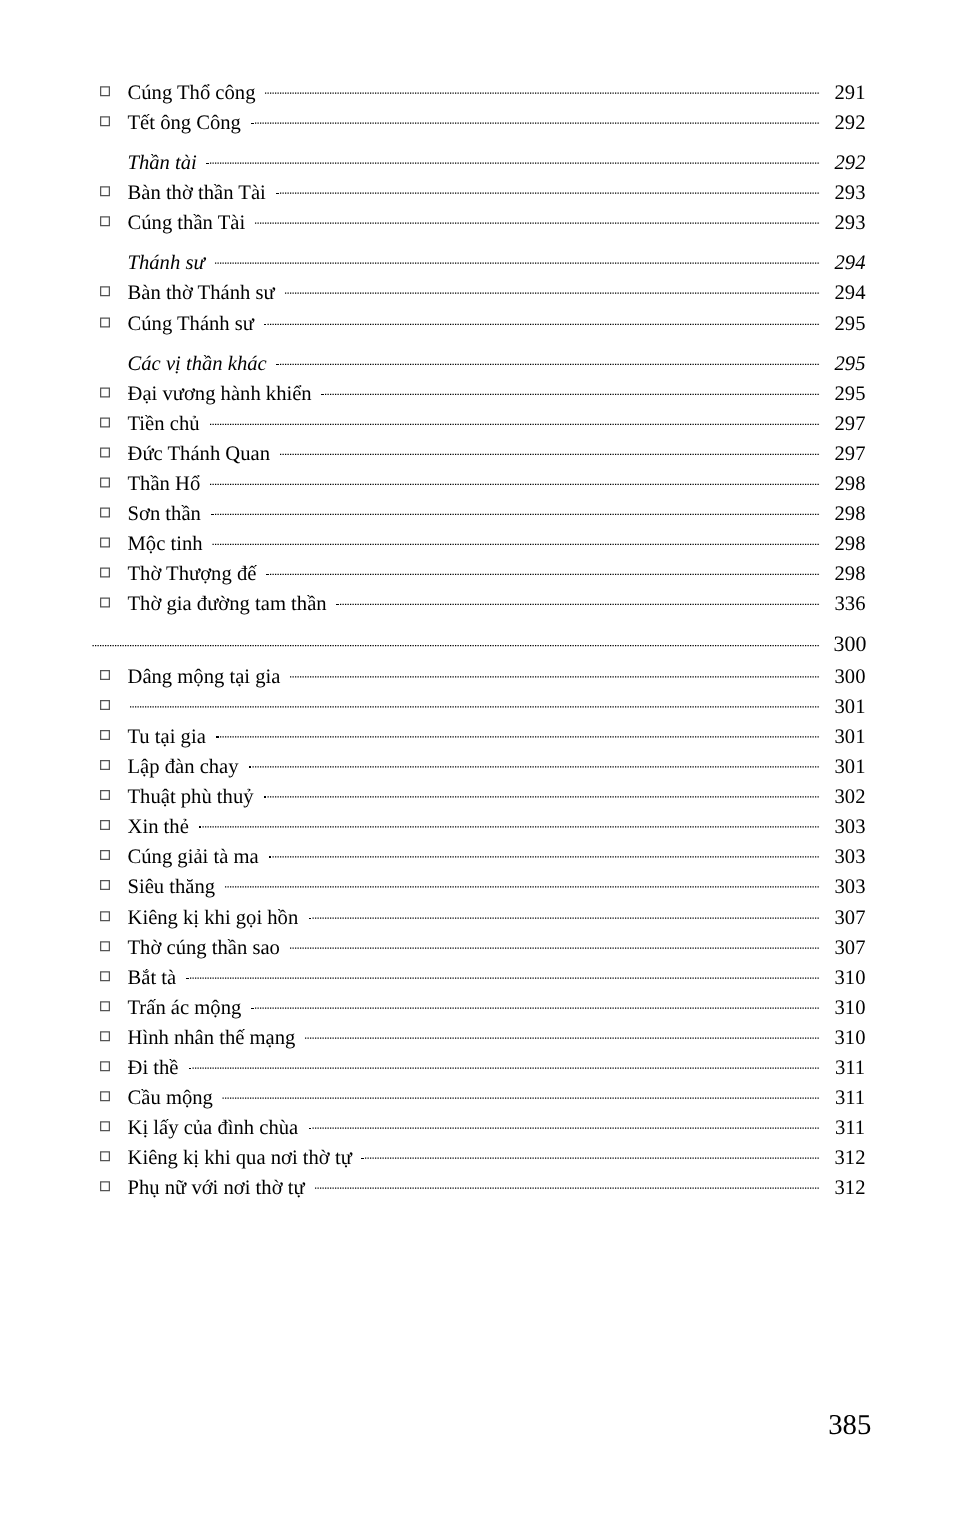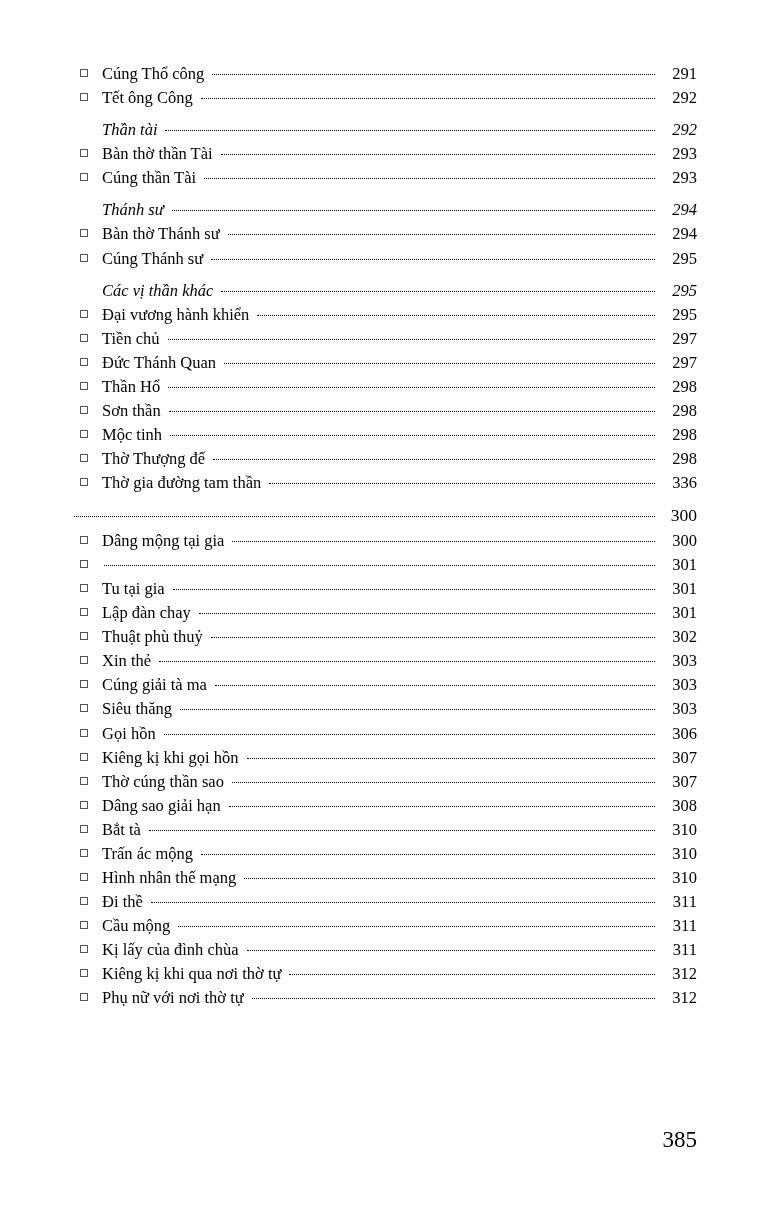--- a/index.html
+++ b/index.html
@@ -63,21 +63,21 @@
     flex: 1 1 auto;
     overflow: hidden;
     position: relative;
     top: -4px;
     margin: 0 2px;
     border-bottom: 1.4px dotted #000;
     height: 1px;
   }
   .pageno {
     flex: 0 0 auto;
-    text-align: right;
+    text-align: center;
     min-width: 34px;
     padding-left: 6px;
   }
 
   
   .lvl-1 .label {           
     font-style: italic;
   }
   .lvl-1 {
     margin-top: 8px;
@@ -266,41 +266,29 @@
         <span class="pageno">303</span>
       </div>
       <div class="entry lvl-2">
         <span class="bullet"></span>
         <span class="label">Siêu thăng</span>
         <span class="leader"></span>
         <span class="pageno">303</span>
       </div>
       <div class="entry lvl-2">
         <span class="bullet"></span>
-        <span class="label">Gọi hồn</span>
-        <span class="leader"></span>
-        <span class="pageno">306</span>
-      </div>
-      <div class="entry lvl-2">
-        <span class="bullet"></span>
         <span class="label">Kiêng kị khi gọi hồn</span>
         <span class="leader"></span>
         <span class="pageno">307</span>
       </div>
       <div class="entry lvl-2">
         <span class="bullet"></span>
         <span class="label">Thờ cúng thần sao</span>
         <span class="leader"></span>
         <span class="pageno">307</span>
-      </div>
-      <div class="entry lvl-2">
-        <span class="bullet"></span>
-        <span class="label">Dâng sao giải hạn</span>
-        <span class="leader"></span>
-        <span class="pageno">308</span>
       </div>
       <div class="entry lvl-2">
         <span class="bullet"></span>
         <span class="label">Bắt tà</span>
         <span class="leader"></span>
         <span class="pageno">310</span>
       </div>
       <div class="entry lvl-2">
         <span class="bullet"></span>
         <span class="label">Trấn ác mộng</span>

